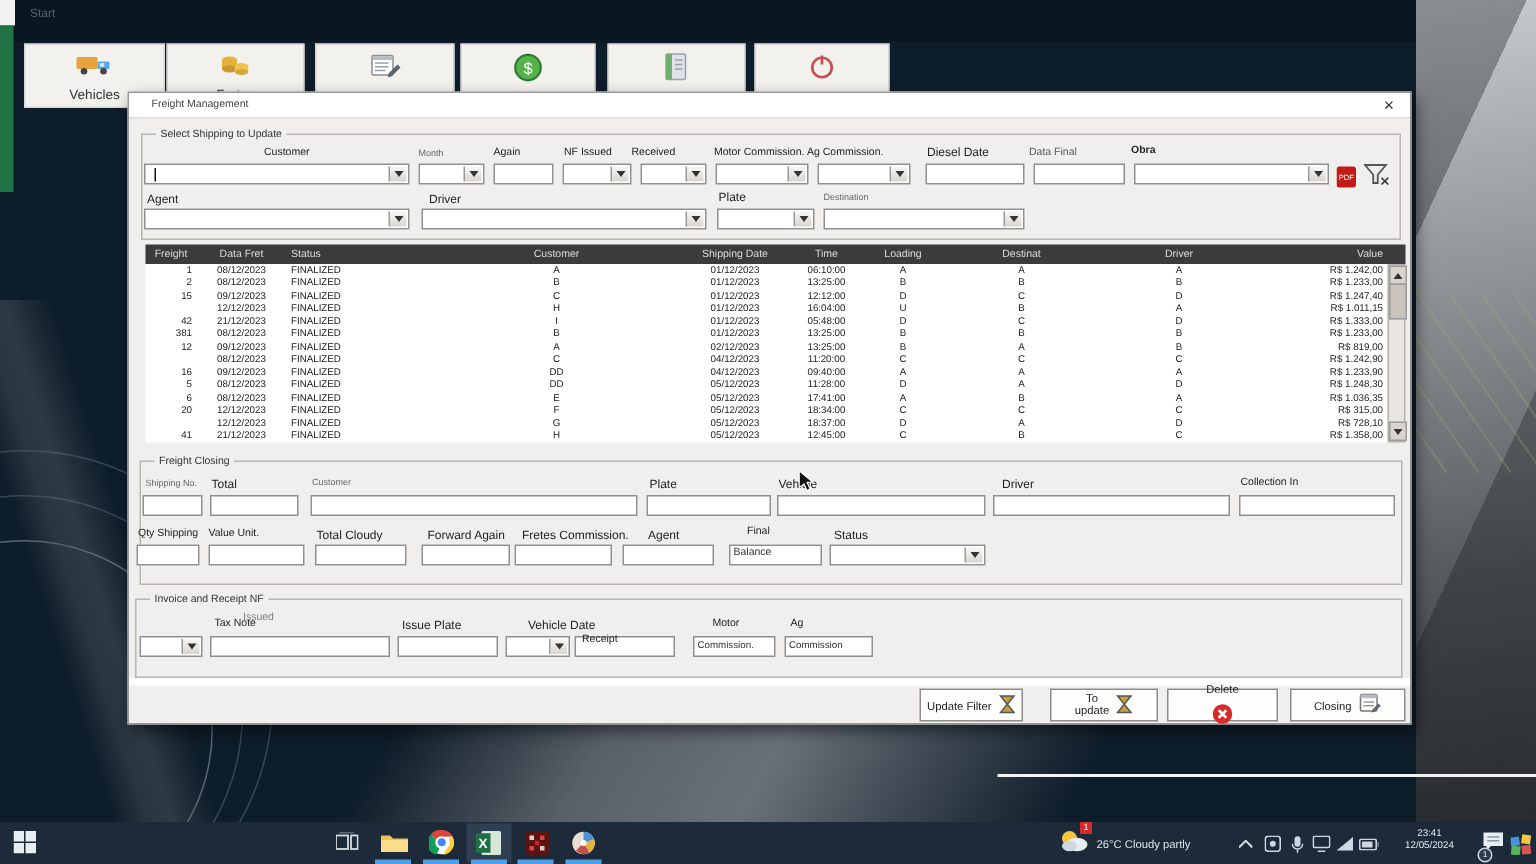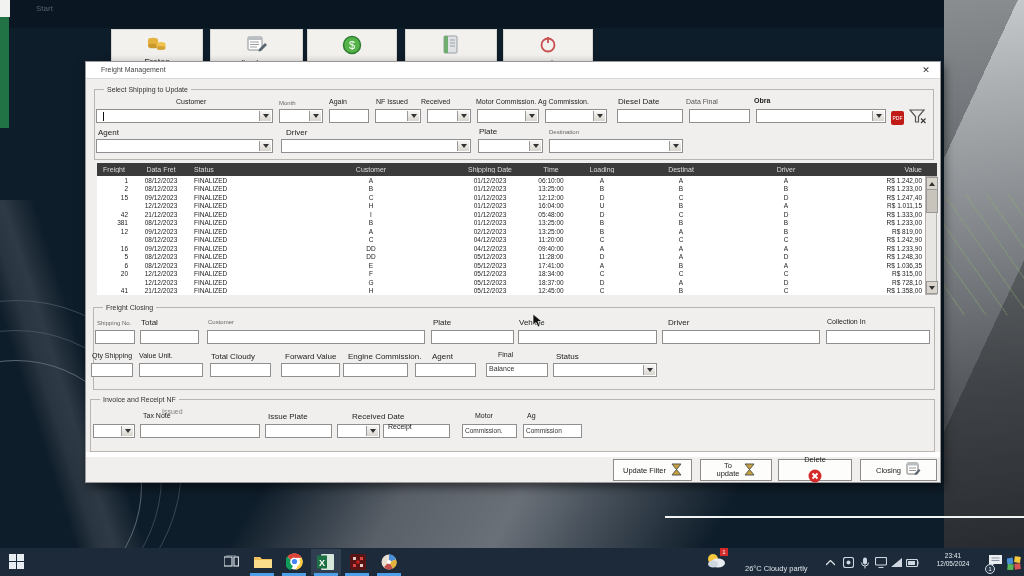--- a/index.html
+++ b/index.html
@@ -64,31 +64,41 @@
 </head>
 <body>
 
 <div id="screen">
 
   <div class="abs desk"></div>
   <div class="abs desk-facet"></div>
   <div class="abs desk-lines"></div>
 
   <div class="abs topbar"></div>
-  <div class="abs start-label" style="left:36px;top:4px;">Start</div>
+  <div class="abs start-label" style="left:20px;top:4px;">Start</div>
   <div class="abs corner-white"></div>
   <div class="abs green-strip"></div>
 
   <div class="abs arc" style="left:-150px;top:300px;width:330px;height:330px;"></div>
   <div class="abs arc" style="left:-130px;top:330px;width:290px;height:290px;"></div>
   <div class="abs arc" style="left:-110px;top:360px;width:250px;height:250px;border-color:rgba(200,215,225,.4);"></div>
   <div class="abs band" style="left:250px;top:468px;width:480px;height:80px;transform:skewX(-30deg);"></div>
   <div class="abs band" style="left:20px;top:200px;width:70px;height:348px;opacity:.35;transform:skewX(18deg);"></div>
   <div class="abs white-line"></div>
 
+  <div class="abs tb-btn" style="left:16px;width:94px;">
+    <span><svg width="26" height="16">
+          <rect x="1" y="3" width="14" height="8" rx="1" fill="#e8a33d"></rect>
+          <rect x="15" y="6" width="8" height="5" rx="1" fill="#56a7e8"></rect>
+          <rect x="16.5" y="7" width="3" height="2.5" fill="#cfe6f7"></rect>
+          <circle cx="6" cy="12.5" r="2.2" fill="#444"></circle>
+          <circle cx="19" cy="12.5" r="2.2" fill="#444"></circle>
+        </svg></span>
+    <span class="lab">Vehicles</span>
+  </div>
   <div class="abs tb-btn" style="left:111px;width:92px;">
     <span><svg width="22" height="16">
           <ellipse cx="7" cy="5" rx="5" ry="2.3" fill="#e3b23c"></ellipse>
           <rect x="2" y="5" width="10" height="6" fill="#e3b23c"></rect>
           <ellipse cx="7" cy="11" rx="5" ry="2.3" fill="#c9992e"></ellipse>
           <ellipse cx="15" cy="9" rx="4.5" ry="2" fill="#f0c24f"></ellipse>
           <rect x="10.5" y="9" width="9" height="4" fill="#f0c24f"></rect>
           <ellipse cx="15" cy="13" rx="4.5" ry="2" fill="#d3a437"></ellipse>
         </svg></span>
     <span class="lab">Fretes</span>
@@ -427,22 +437,22 @@
   <div class="abs tx" style="left:140px;top:330px;width:59px;"></div>
   <div class="abs tx" style="left:207px;top:330px;width:218px;"></div>
   <div class="abs tx" style="left:431px;top:330px;width:83px;"></div>
   <div class="abs tx" style="left:518px;top:330px;width:139px;"></div>
   <div class="abs tx" style="left:662px;top:330px;width:158px;"></div>
   <div class="abs tx" style="left:826px;top:330px;width:104px;"></div>
 
   <div class="abs lbl" style="left:92px;top:352px;">Qty Shipping</div>
   <div class="abs lbl" style="left:139px;top:352px;">Value Unit.</div>
   <div class="abs lbl" style="left:211px;top:352px;font-size:8px;">Total Cloudy</div>
-  <div class="abs lbl" style="left:285px;top:352px;font-size:8px;">Forward Value</div>
-  <div class="abs lbl" style="left:348px;top:352px;font-size:8px;">Engine Commission.</div>
+  <div class="abs lbl" style="left:285px;top:352px;font-size:8px;">Forward Again</div>
+  <div class="abs lbl" style="left:348px;top:352px;font-size:8px;">Fretes Commission.</div>
   <div class="abs lbl" style="left:432px;top:352px;font-size:8px;">Agent</div>
   <div class="abs lbl" style="left:498px;top:351px;">Final</div>
   <div class="abs lbl" style="left:556px;top:352px;font-size:8px;">Status</div>
   <div class="abs tx" style="left:91px;top:363px;width:42px;"></div>
   <div class="abs tx" style="left:139px;top:363px;width:64px;"></div>
   <div class="abs tx" style="left:210px;top:363px;width:61px;"></div>
   <div class="abs tx" style="left:281px;top:363px;width:59px;"></div>
   <div class="abs tx" style="left:343px;top:363px;width:65px;"></div>
   <div class="abs tx" style="left:415px;top:363px;width:61px;"></div>
   <div class="abs tx" style="left:486px;top:363px;width:62px;font-size:7px;color:#333;padding:1px 2px;">Balance</div>
@@ -450,42 +460,42 @@
       <span class="ar">
         <i></i>
       </span>
     </div>
 
   <div class="abs grp" style="left:90px;top:399px;width:845px;height:53px;background:#f0efed;"></div>
   <div class="abs legend" style="left:100px;top:396px;">Invoice and Receipt NF</div>
   <div class="abs lbl" style="left:162px;top:408px;opacity:.55;">Issued</div>
   <div class="abs lbl" style="left:143px;top:412px;">Tax Note</div>
   <div class="abs lbl" style="left:268px;top:412px;font-size:8px;">Issue Plate</div>
-  <div class="abs lbl" style="left:352px;top:412px;font-size:8px;">Received Date</div>
+  <div class="abs lbl" style="left:352px;top:412px;font-size:8px;">Vehicle Date</div>
   <div class="abs lbl" style="left:475px;top:412px;">Motor</div>
   <div class="abs lbl" style="left:527px;top:412px;">Ag</div>
   <div class="abs cb" style="left:93px;top:424px;width:42px;">
       <span class="ar">
         <i></i>
       </span>
     </div>
   <div class="abs tx" style="left:140px;top:424px;width:120px;"></div>
   <div class="abs tx" style="left:265px;top:424px;width:67px;"></div>
   <div class="abs cb" style="left:337px;top:424px;width:43px;">
       <span class="ar">
         <i></i>
       </span>
     </div>
   <div class="abs lbl" style="left:388px;top:423px;z-index:5;">Receipt</div>
   <div class="abs tx" style="left:383px;top:424px;width:67px;"></div>
   <div class="abs cb" style="left:462px;top:424px;width:55px;font-size:6.5px;color:#333;padding:2px 2px;">Commission.</div>
   <div class="abs cb" style="left:523px;top:424px;width:59px;font-size:6.5px;color:#333;padding:2px 2px;">Commission</div>
 
   <div class="abs" style="left:86px;top:452px;width:854px;height:5px;background:#fff;"></div>
-  <div class="abs act" style="left:613px;width:79px;">
+  <div class="abs act" style="left:613px;width:69px;">
     <span>Update Filter</span>
     <span><svg width="11" height="13">
           <polygon points="1,1 10,1 5.5,6.5" fill="#c9a13b" stroke="#555" stroke-width="1"></polygon>
           <polygon points="5.5,6.5 1,12 10,12" fill="#c9a13b" stroke="#555" stroke-width="1"></polygon>
         </svg></span>
   </div>
   <div class="abs act" style="left:700px;width:72px;line-height:8px;">
     <span style="text-align:center;"><span>To</span><br><span>update</span></span>
     <span><svg width="11" height="13">
           <polygon points="1,1 10,1 5.5,6.5" fill="#c9a13b" stroke="#555" stroke-width="1"></polygon>
@@ -575,21 +585,21 @@
         <path d="M12,14.5 a7.5,7.5 0 0 1 -9,-1.5 l5,-5 z" fill="#c0504d"></path>
         <circle cx="8" cy="8" r="2" fill="#fff"></circle>
       </svg>
   </div>
   <div class="abs runbar" style="left:250px;width:24px;"></div>
   <div class="abs runbar" style="left:282px;width:24px;"></div>
   <div class="abs runbar" style="left:314px;width:24px;"></div>
   <div class="abs runbar" style="left:345px;width:24px;"></div>
   <div class="abs runbar" style="left:377px;width:24px;"></div>
 
-  <div class="abs" style="left:706px;top:551px;display:flex;align-items:flex-end;gap:19px;">
+  <div class="abs" style="left:706px;top:551px;display:flex;align-items:center;gap:5px;">
     <span style="position:relative;">
       <svg width="20" height="18">
           <circle cx="7" cy="8" r="5" fill="#f3c73e"></circle>
           <ellipse cx="12" cy="12" rx="7" ry="4.5" fill="#e8edf2"></ellipse>
           <ellipse cx="7" cy="13" rx="5" ry="3.5" fill="#cfd8e0"></ellipse>
         </svg>
       <span style="position:absolute;right:-2px;top:-3px;width:8px;height:8px;background:#d42a2a;color:#fff;font-size:6px;text-align:center;line-height:8px;">1</span>
     </span>
     <span style="font-size:7.5px;color:#dfe5ea;">26°C Cloudy partly</span>
   </div>

